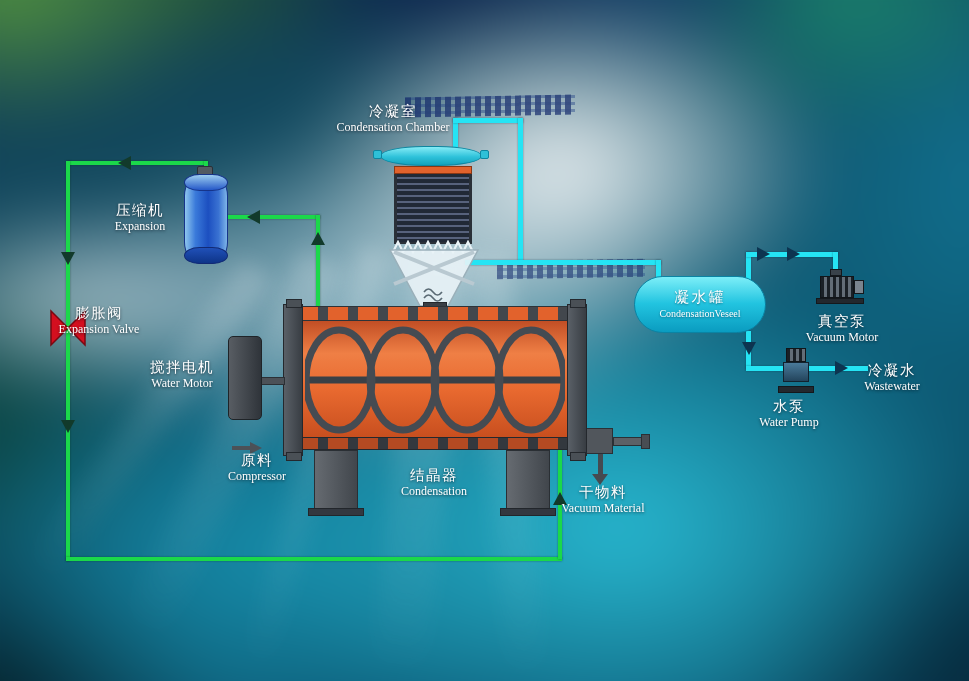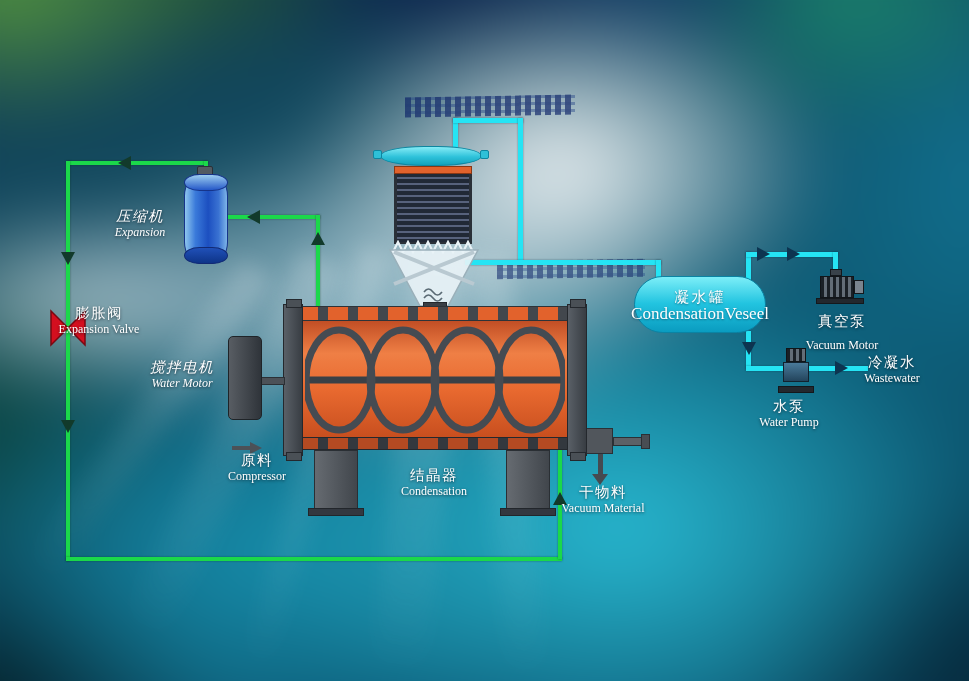--- a/index.html
+++ b/index.html
@@ -115,21 +115,21 @@
   }
   .shaft { left:260px; top:377px; width:25px; height:8px; background:#4c5157; border:1px solid #2b3035; }
   .vessel {
     left:634px; top:276px; width:132px; height:57px; border-radius:29px;
     background:linear-gradient(180deg,#7ceef8 0%, #22c4e0 48%, #0a9cc0 100%);
     border:1px solid #0a84a4;
     display:flex; flex-direction:column; align-items:center; justify-content:center;
     color:#fff; text-shadow:0 1px 2px rgba(0,40,60,0.5);
   }
   .vessel .zh { font-size:15px; letter-spacing:2px; line-height:18px; }
-  .vessel .en { font-size:17px; line-height:15px; }
+  .vessel .en { font-size:10px; line-height:15px; }
   .pump { }
   .pump .stripes { position:absolute; background:repeating-linear-gradient(90deg,#1a2026 0 3px,#636d77 3px 6px); border:1px solid #111519; }
   .pump .base { position:absolute; background:#23282e; border:1px solid #14181c; }
   .discharge { background:#51565c; border:1px solid #2b3035; }
   
   .label {
     position:absolute; z-index:7; transform:translateX(-50%);
     display:flex; flex-direction:column; align-items:center; white-space:nowrap;
     color:#ffffff; text-shadow:0 1px 3px rgba(0,10,20,0.65);
   }
@@ -252,50 +252,54 @@
     <div class="base" style="left:14px; top:1px; width:12px; height:7px; background:#39424a;"></div>
     <div class="base" style="left:0; top:30px; width:48px; height:6px;"></div>
   </div>
 
   <div class="eq pump" style="left:778px; top:348px; width:36px; height:46px;">
     <div class="stripes" style="left:8px; top:0; width:20px; height:14px;"></div>
     <div class="base" style="left:5px; top:14px; width:26px; height:20px; background:linear-gradient(180deg,#4a7a9a,#23445c); border:1px solid #12222e;"></div>
     <div class="base" style="left:0; top:38px; width:36px; height:7px;"></div>
   </div>
 
-  <div class="label" style="left:140px; top:208px;font-style:italic;">
+  <div class="label" style="left:393px; top:103px;">
+    <span class="zh">冷凝室</span>
+    <span class="en">Condensation Chamber</span>
+  </div>
+  <div class="label" style="left:140px; top:202px;">
     <span class="zh">压缩机</span>
     <span class="en">Expansion</span>
   </div>
   <div class="label" style="left:99px; top:305px;">
     <span class="zh">膨胀阀</span>
     <span class="en">Expansion Valve</span>
   </div>
-  <div class="label" style="left:182px; top:359px;font-style:italic;">
+  <div class="label" style="left:182px; top:359px;">
     <span class="zh">搅拌电机</span>
     <span class="en">Water Motor</span>
   </div>
   <div class="label" style="left:257px; top:452px;">
     <span class="zh">原料</span>
     <span class="en">Compressor</span>
   </div>
   <div class="label" style="left:434px; top:467px;">
     <span class="zh">结晶器</span>
     <span class="en">Condensation</span>
   </div>
   <div class="label" style="left:603px; top:484px;">
     <span class="zh">干物料</span>
     <span class="en">Vacuum Material</span>
   </div>
-  <div class="label" style="left:842px; top:313px;gap:8px;">
+  <div class="label" style="left:842px; top:313px;">
     <span class="zh">真空泵</span>
     <span class="en">Vacuum Motor</span>
   </div>
   <div class="label" style="left:789px; top:398px;">
     <span class="zh">水泵</span>
     <span class="en">Water Pump</span>
   </div>
-  <div class="label" style="left:892px; top:354px;">
+  <div class="label" style="left:892px; top:362px;">
     <span class="zh">冷凝水</span>
     <span class="en">Wastewater</span>
   </div>
 
 </div>
 
 </body></html>

